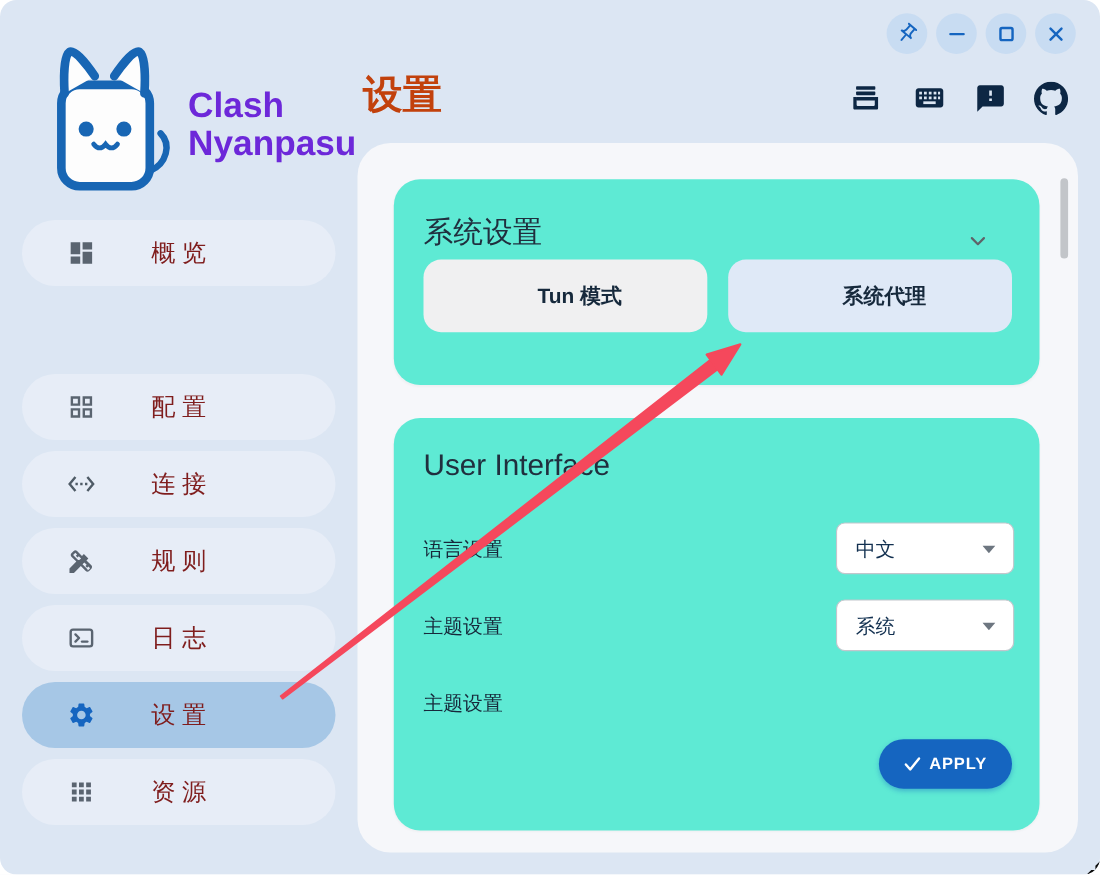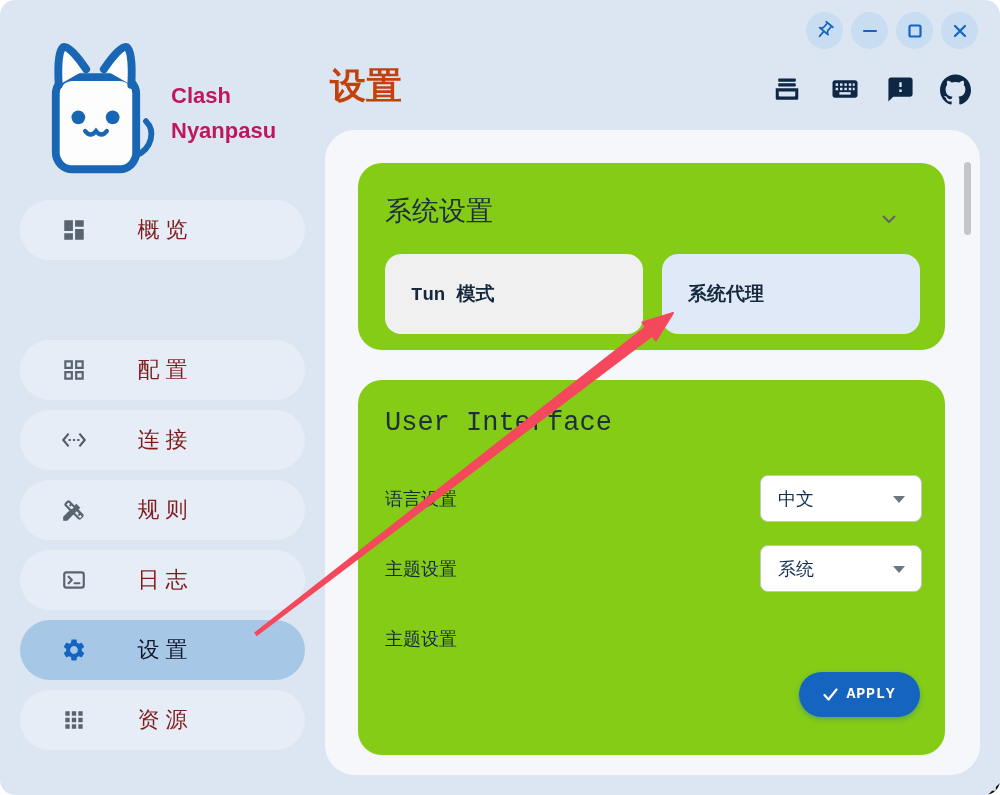--- a/index.html
+++ b/index.html
@@ -7,43 +7,43 @@
     position:relative;width:1000px;height:795px;
     background:#dce6f3;border-radius:15px;overflow:hidden;
     font-family:"Liberation Sans",sans-serif;
   }
   
   .ctrl{position:absolute;top:12px;width:37px;height:37px;border-radius:50%;
     background:#c8dcf2;display:flex;align-items:center;justify-content:center;cursor:pointer;}
   .ctrl svg{display:block;}
   
   .logo{position:absolute;left:26px;top:32px;}
-  .brand-text{position:absolute;left:171px;top:78px;font-size:22px;font-weight:700;
-    color:#be185d;line-height:35px;}
+  .brand-text{position:absolute;left:171px;top:78px;font-size:32px;font-weight:700;
+    color:#6d28d9;line-height:35px;}
   
   .nav-item{position:absolute;left:20px;width:285px;height:60px;border-radius:30px;
     background:#e7edf7;display:flex;align-items:center;cursor:pointer;}
   .nav-item.active{background:#a6c7e6;}
   .nav-icon{position:absolute;left:41px;width:26px;height:26px;}
   .nav-label{width:100%;text-align:center;font-size:22px;color:#7f1d1d;}
-  .nav-item.active .nav-label{color:#0f172a;}
+  .nav-item.active .nav-label{color:#7f1d1d;}
   
   .page-title{position:absolute;left:330px;top:62px;font-size:36px;font-weight:700;color:#c2410c;}
   .hdr-action{position:absolute;top:73px;width:32px;height:32px;display:flex;
     align-items:center;justify-content:center;cursor:pointer;}
   
   .panel{position:absolute;left:325px;top:130px;width:655px;height:645px;
     background:#f6f7fa;border-radius:30px;}
-  .card{position:absolute;left:33px;width:587px;background:#84cc16;border-radius:24px;
-    box-shadow:0 1px 2px rgba(0,0,0,0.03);font-family:Liberation Mono, monospace;}
+  .card{position:absolute;left:33px;width:587px;background:#5eead4;border-radius:24px;
+    box-shadow:0 1px 2px rgba(0,0,0,0.03);}
   .card1{top:33px;height:187px;}
   .card2{top:250px;height:375px;}
   .card-title{position:absolute;left:27px;font-size:27px;font-weight:500;color:#202f3e;}
-  .chip{position:absolute;top:91px;width:258px;height:80px;border-radius:16px;
-    display:flex;align-items:center;cursor:pointer;}
+  .chip{position:absolute;top:73px;width:258px;height:66px;border-radius:16px;
+    display:flex;align-items:center;cursor:pointer;justify-content:center;}
   .chip-label{padding-left:26px;font-size:19px;font-weight:700;color:#16293c;}
   .chip.plain{left:27px;background:#f0f0f1;}
   .chip.hl{left:304px;background:#dfe9f7;}
   .chev{position:absolute;right:44px;top:44px;cursor:pointer;}
   
   .row-label{position:absolute;left:27px;font-size:18px;font-weight:500;color:#17293b;}
   .select{position:absolute;left:402px;width:160px;height:45px;background:#fff;
     border:1px solid #c2c6cc;border-radius:8px;display:flex;align-items:center;cursor:pointer;}
   .select-value{padding-left:17px;font-size:18px;color:#123050;}
   .select .caret{position:absolute;right:16px;top:20px;}

